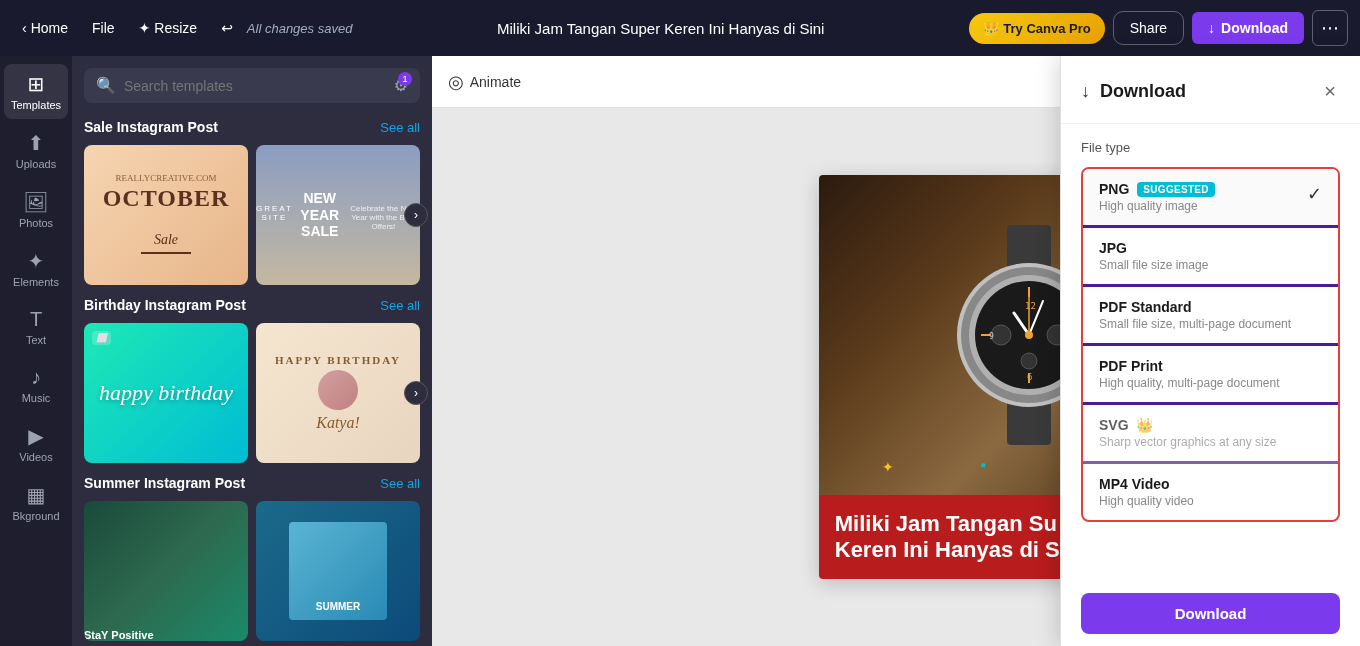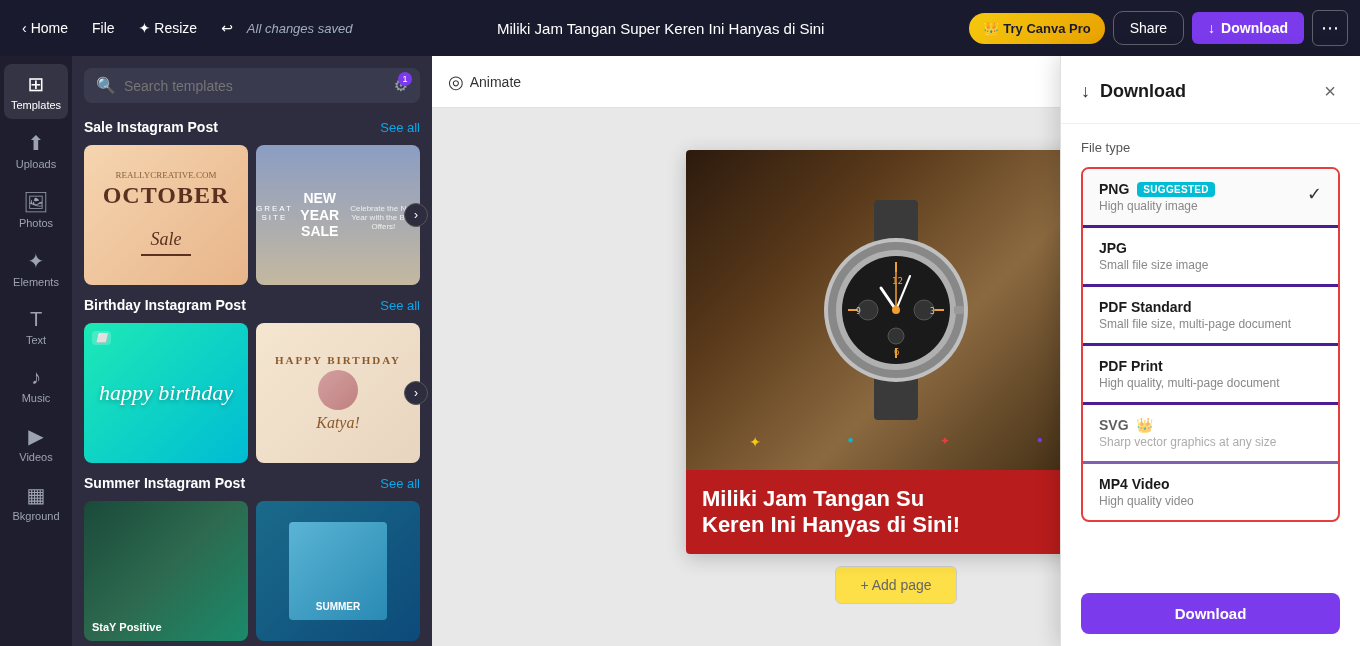--- a/index.html
+++ b/index.html
@@ -123,21 +123,21 @@
       height: 100%; color: white; font-style: italic; font-size: 22px; font-family: cursive;
     }
     .card-birthday-photo {
       background: linear-gradient(135deg, #f5e6d0 0%, #e8d5c0 100%);
       display: flex; align-items: center; justify-content: center;
       height: 100%; color: #8b5a2b; font-size: 9px; font-family: serif; text-align: center;
     }
     .card-stay-positive {
       background: linear-gradient(135deg, #1a4a3a 0%, #2d6a4f 50%, #1a8a6a 100%);
       display: flex; align-items: flex-end; justify-content: flex-start;
-      height: 100%; padding: 8px; color: white; font-size: 11px; font-weight: bold;
+      height: 100%; padding: 0; color: white; font-size: 11px; font-weight: bold;
     }
 
     
     .canvas-area {
       flex: 1; background: #e8e8e8; display: flex; flex-direction: column;
       align-items: center; justify-content: center; position: relative; overflow: hidden;
     }
 
     
     .canvas-toolbar {
@@ -145,22 +145,22 @@
       background: white; height: 52px; display: flex; align-items: center;
       padding: 0 16px; gap: 12px; border-bottom: 1px solid #e0e0e0; z-index: 10;
     }
     .animate-btn {
       display: flex; align-items: center; gap: 6px;
       background: none; border: none; color: #333; font-size: 14px; cursor: pointer;
     }
     .animate-icon { font-size: 18px; }
 
     .canvas-content {
-      margin-top: 52px; display: flex; flex-direction: column;
-      align-items: center; justify-content: center; flex: 1;
+      margin-top: 52px; display: flex; flex-direction: row;
+      align-items: center; justify-content: flex-end; flex: 1;
       width: 100%; position: relative;
     }
 
     .design-canvas {
       width: 420px; background: white; border-radius: 4px;
       box-shadow: 0 4px 20px rgba(0,0,0,0.2); overflow: hidden;
       position: relative;
     }
 
     .watch-image {
@@ -351,21 +351,21 @@
 
     <div class="section-header">
       <span class="section-title">Sale Instagram Post</span>
       <button class="see-all">See all</button>
     </div>
     <div class="template-row">
       <div class="template-card">
         <div class="card-october">
           <div style="font-size:9px; color:#8b6040; margin-bottom:2px;">REALLYCREATIVE.COM</div>
           <div style="font-size:24px; font-weight:900; letter-spacing:1px;">OCTOBER</div>
-          <div style="font-size:18px; font-style:italic;margin-top:20px;">Sale</div>
+          <div style="font-size:14px; font-style:italic;margin-top:20px;">Sale</div>
           <div style="width:50px; height:2px; background:#5a3020; margin:4px 0;"></div>
         </div>
       </div>
       <div class="template-card">
         <div class="card-new-year">
           <div style="font-size:8px; letter-spacing:2px; margin-bottom:4px;">GREAT SITE</div>
           <div style="font-size:14px; font-weight:700; line-height:1.2;">NEW YEAR SALE</div>
           <div style="font-size:8px; margin-top:4px; opacity:0.8;">Celebrate the New Year with the Best Offers!</div>
         </div>
       </div>

